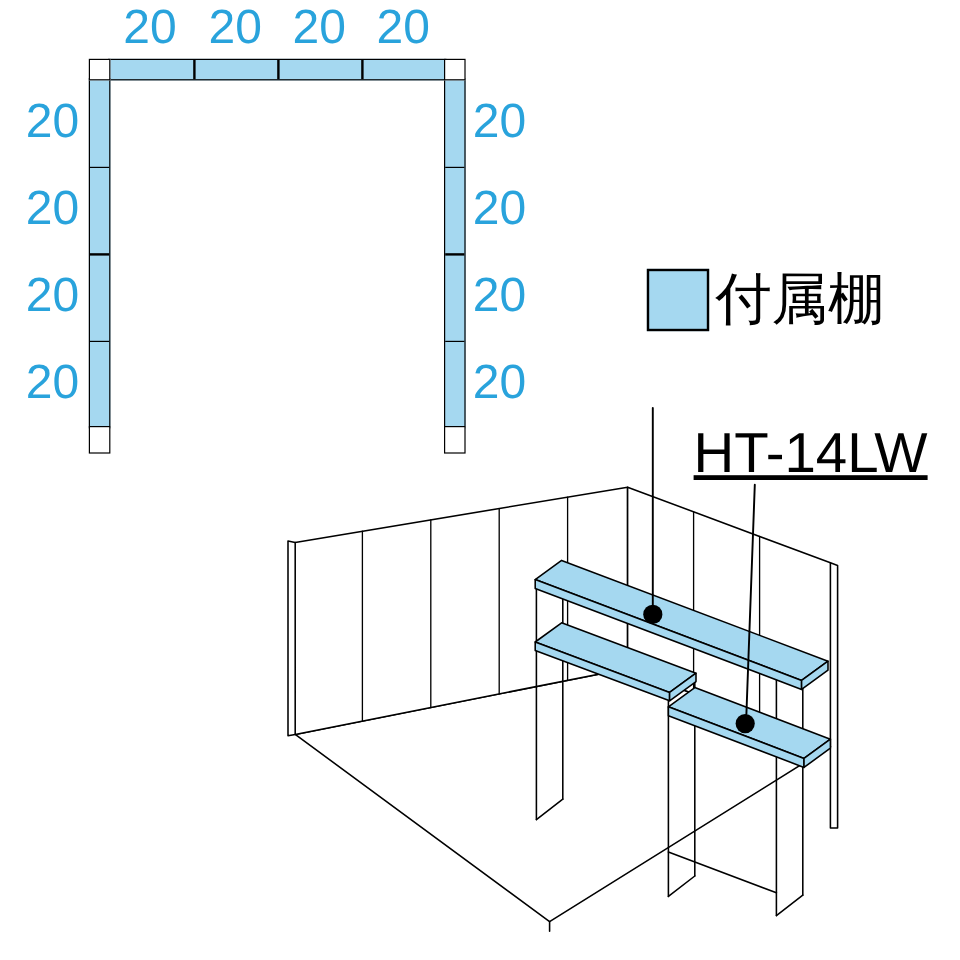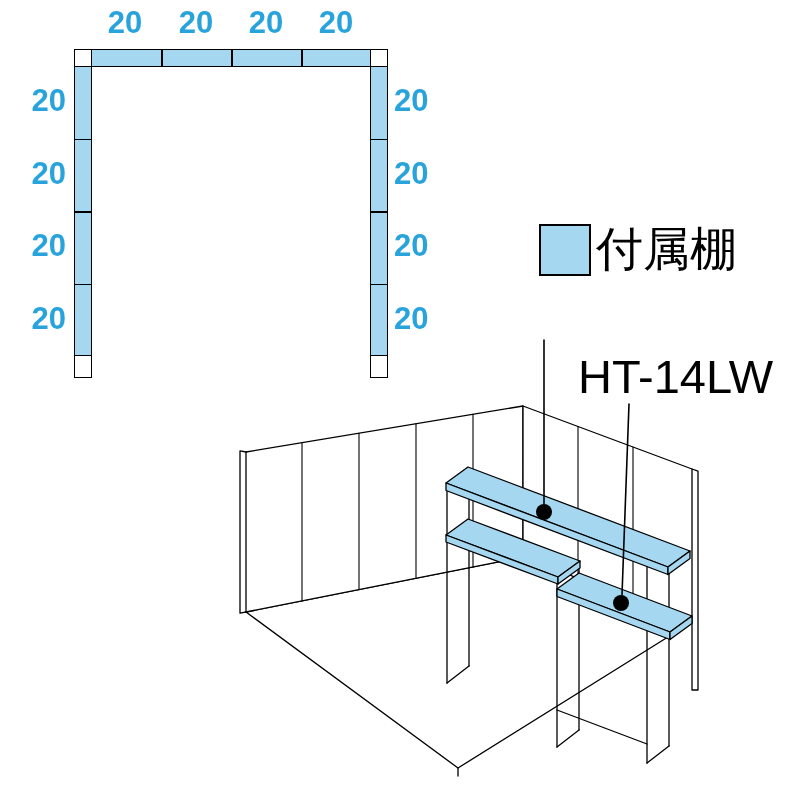--- a/index.html
+++ b/index.html
@@ -1,18 +1,18 @@
 <!DOCTYPE html>
 <html><head>
 <meta charset="utf-8">
 <style>
   html,body{margin:0;padding:0;}
   body{width:800px;height:800px;background:#ffffff;font-family:"Liberation Sans","DejaVu Sans",sans-serif;}
   .page{position:relative;width:800px;height:800px;background:#ffffff;overflow:hidden;}
-  .dim{position:absolute;font-size:31px;line-height:34px;font-weight:700;}
+  .dim{position:absolute;font-size:40px;line-height:34px;font-weight:400;}
   .t-center{text-align:center;}
   .t-right{text-align:right;}
   .bar{position:absolute;border:1.6px solid #000;}
   .cap{position:absolute;border:1.6px solid #000;background:#ffffff;}
   .vdiv{position:absolute;top:0;bottom:0;width:1.6px;background:#000;}
   .hdiv{position:absolute;left:0;right:0;height:1.6px;background:#000;}
   .legend-text{position:absolute;color:#000;font-size:47px;line-height:50px;white-space:nowrap;}
   .swatch{position:absolute;border:2px solid #000;}
   .scene{position:absolute;left:0;top:0;}
 </style>
@@ -123,16 +123,16 @@
       <line x1="629" y1="404" x2="622" y2="595" stroke-width="1.6"></line>
     </g>
 
     <circle cx="544" cy="512" r="8" fill="#000"></circle>
     <circle cx="621" cy="603" r="8" fill="#000"></circle>
   </svg>
 
   <div style="position:absolute;left:12px;top:0;width:800px;height:420px;">
     <div class="swatch" style="left: 527px; top: 224px; width: 48px; height: 48px; background-color: rgb(165, 216, 240);"></div>
     <div class="legend-text" style="left:584px;top:224px;">付属棚</div>
-    <div class="legend-text" style="left:566px;top:352px;">HT-14LW</div>
+    <div class="legend-text" style="left:566px;top:352px;text-decoration:underline;">HT-14LW</div>
   </div>
 
 </div>
 
 </body></html>

